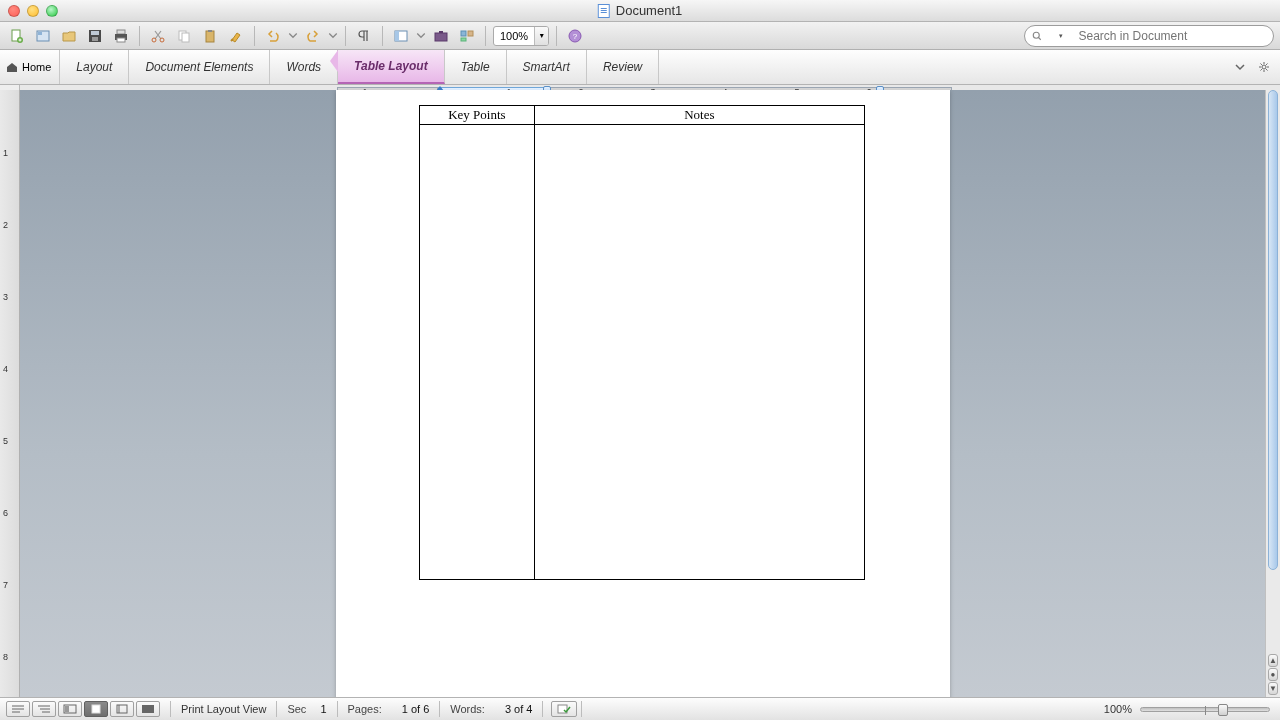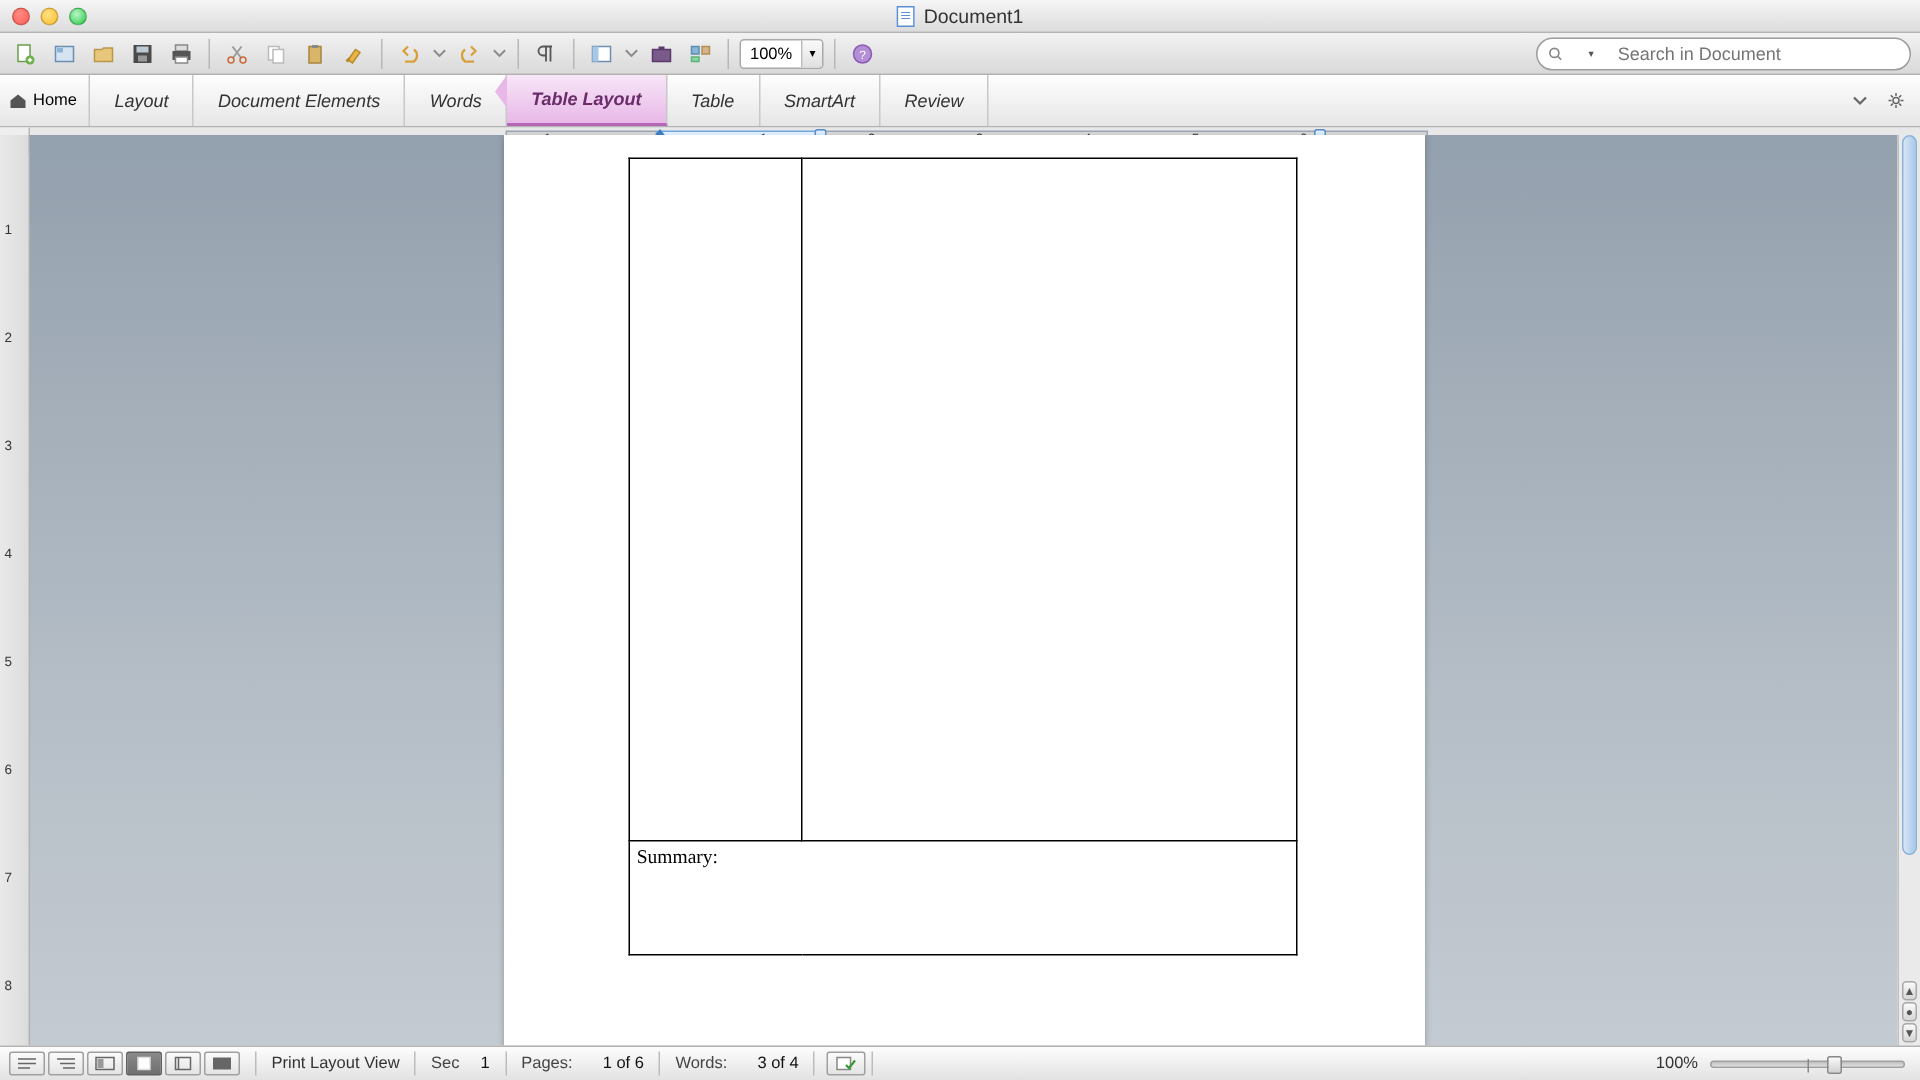--- a/index.html
+++ b/index.html
@@ -334,26 +334,27 @@
     <span class="vtick" style="top:274px;">4</span>
     <span class="vtick" style="top:346px;">5</span>
     <span class="vtick" style="top:418px;">6</span>
     <span class="vtick" style="top:490px;">7</span>
     <span class="vtick" style="top:562px;">8</span>
   </div>
   <div class="page-area">
     <div class="page">
       <table class="doc-table">
         <tbody>
+            <tr class="hdr">
+          <td class="col1">Key Points</td>
+          <td class="col2">Notes</td>
+        </tr>
         <tr class="row-main">
           <td class="col1"></td>
           <td class="col2"></td>
-        </tr>
-        <tr class="row-sum">
-          <td colspan="2"><span>Summary:</span></td>
         </tr>
       </tbody>
         </table>
     </div>
   </div>
   <div class="vscroll">
     <div class="thumb"></div>
     <div class="track-btns">
       <div class="sbtn">▲</div>
       <div class="sbtn">●</div>

